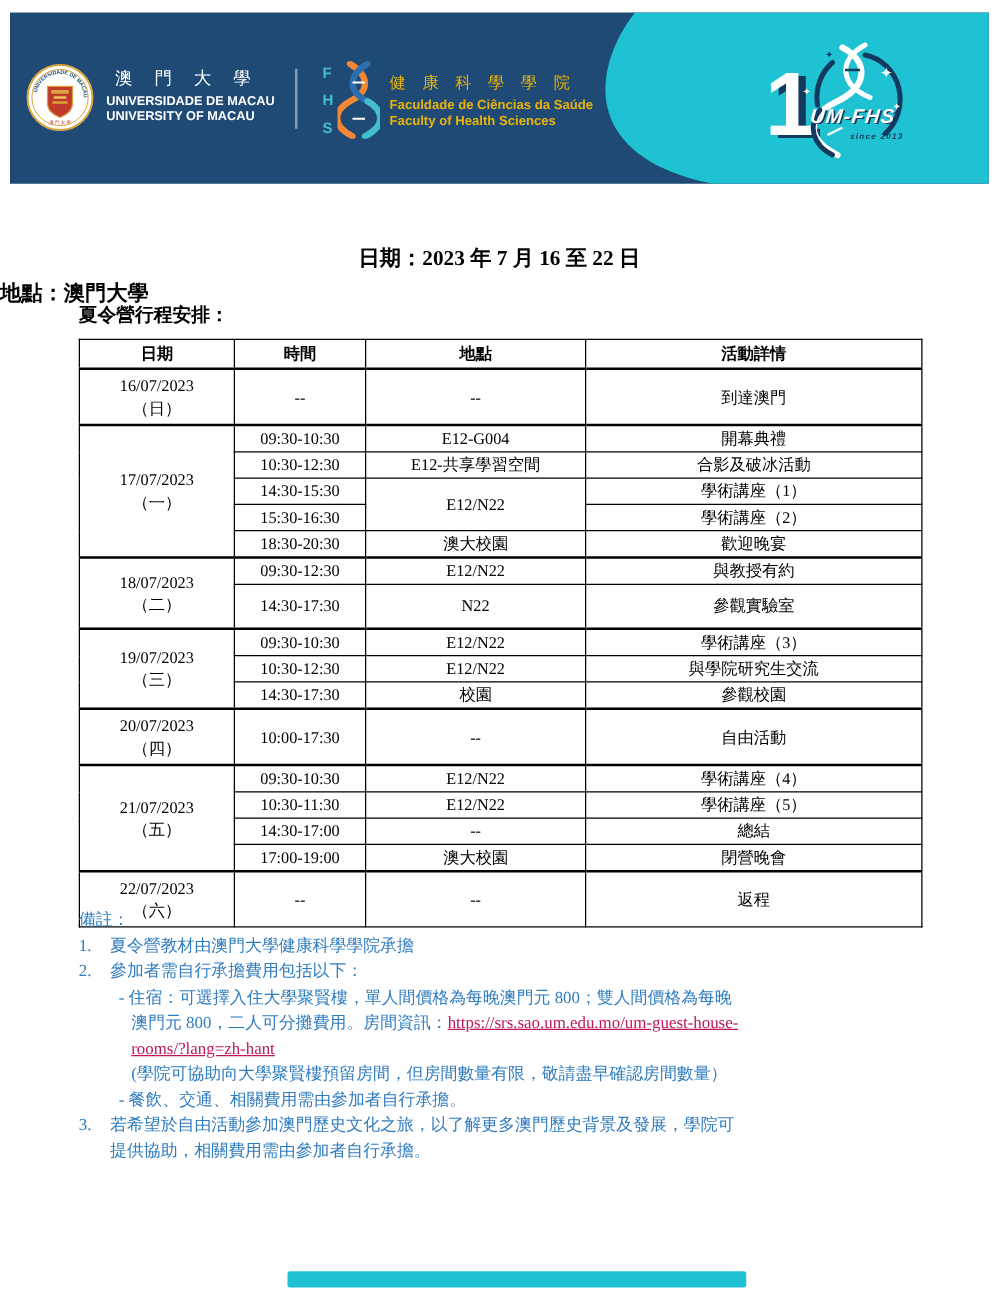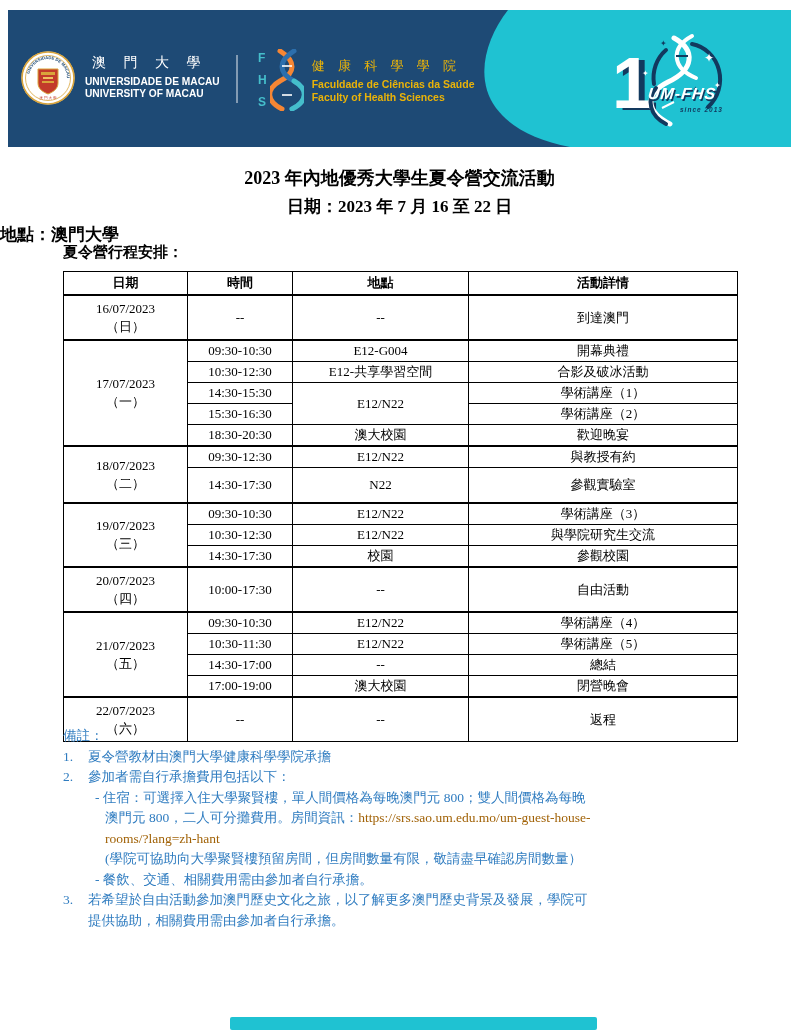--- a/index.html
+++ b/index.html
@@ -45,21 +45,21 @@
   table.sched td.tall{height:43px;}
   table.sched td.mid{height:34px;}
   .col-date{width:124px;}.col-time{width:105px;}.col-place{width:176px;}.col-act{width:269px;}
   
   .notes{position:absolute;left:63px;top:726px;width:680px;color:#2F7CC0;font-size:13.5px;}
   .note-line{line-height:20.5px;white-space:nowrap;}
   .note-line .num{display:inline-block;width:25px;}
   .ind1{padding-left:32px;}
   .ind2{padding-left:42px;}
   .ind3{padding-left:25px;}
-  .notes a{color:#a16207;cursor:pointer;}
+  .notes a{color:#be185d;text-decoration:underline;cursor:pointer;}
   
   .footer-bar{position:absolute;left:230px;top:1017px;width:367px;height:13px;background:#1FC2D2;border-radius:2px;}
 </style>
 </head>
 <body>
 
 <div class="page">
 
   <div class="band">
 
@@ -125,21 +125,20 @@
         <text x="46" y="44" font-size="8" fill="#FFFFFF">✦</text>
         <text x="96" y="60" font-size="8" fill="#12395E">✦</text>
         <text x="64" y="14" font-size="8" fill="#12395E">✦</text>
         <text x="118" y="56" font-size="8" fill="#FFFFFF">✦</text>
       </svg>
       <div class="umfhs">UM-FHS</div>
       <div class="since">since 2013</div>
     </div>
   </div>
 
-  <div class="title1">2023 年內地優秀大學生夏令營交流活動</div>
   <div class="title2">日期：2023 年 7 月 16 至 22 日</div>
   <div class="title3">地點：澳門大學</div>
   <div class="sched-head">夏令營行程安排：</div>
 
   <table class="sched">
     <colgroup>
       <col class="col-date">
         <col class="col-time">
         <col class="col-place">
         <col class="col-act">

